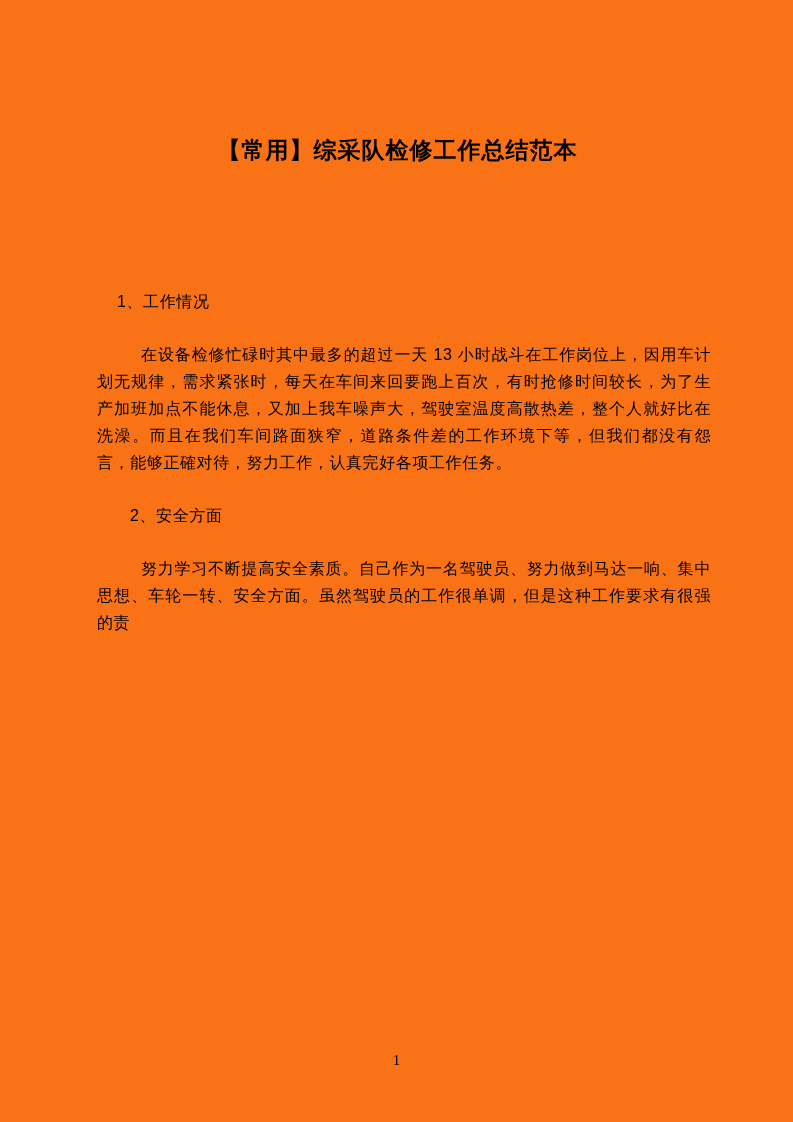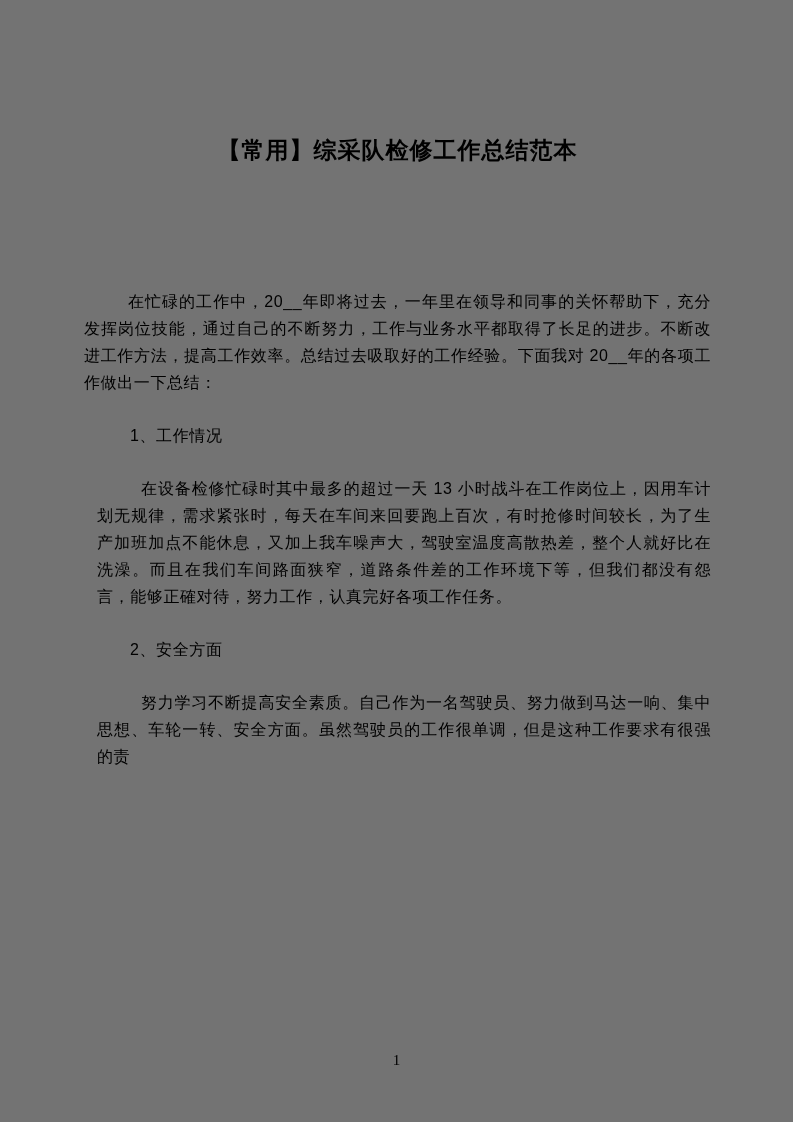--- a/index.html
+++ b/index.html
@@ -6,21 +6,21 @@
   html, body {
     margin: 0;
     padding: 0;
     background: #ffffff;
   }
   .page {
     position: relative;
     width: 793px;
     height: 1122px;
     margin: 0 auto;
-    background: #737373;
+    background: #f97316;
     color: #000000;
     font-family: "Liberation Sans", sans-serif;
     overflow: hidden;
   }
   .content {
     position: absolute;
     left: 84px;
     top: 0;
     width: 627px;
   }
@@ -62,21 +62,20 @@
     color: #000000;
   }
 </style>
 </head>
 <body>
 
 <div class="page">
   <div class="content">
     <h1 class="doc-title">【常用】综采队检修工作总结范本</h1>
     <div class="blocks">
-        <p class="block paragraph">在忙碌的工作中，20__年即将过去，一年里在领导和同事的关怀帮助下，充分发挥岗位技能，通过自己的不断努力，工作与业务水平都取得了长足的进步。不断改进工作方法，提高工作效率。总结过去吸取好的工作经验。下面我对 20__年的各项工作做出一下总结：</p>
         <p class="block heading">1、工作情况</p>
         <p class="block paragraph">在设备检修忙碌时其中最多的超过一天 13 小时战斗在工作岗位上，因用车计划无规律，需求紧张时，每天在车间来回要跑上百次，有时抢修时间较长，为了生产加班加点不能休息，又加上我车噪声大，驾驶室温度高散热差，整个人就好比在洗澡。而且在我们车间路面狭窄，道路条件差的工作环境下等，但我们都没有怨言，能够正確对待，努力工作，认真完好各项工作任务。</p>
         <p class="block heading">2、安全方面</p>
         <p class="block paragraph">努力学习不断提高安全素质。自己作为一名驾驶员、努力做到马达一响、集中思想、车轮一转、安全方面。虽然驾驶员的工作很单调，但是这种工作要求有很强的责</p>
       </div>
   </div>
   <div class="page-number">1</div>
 </div>
 
 </body></html>

